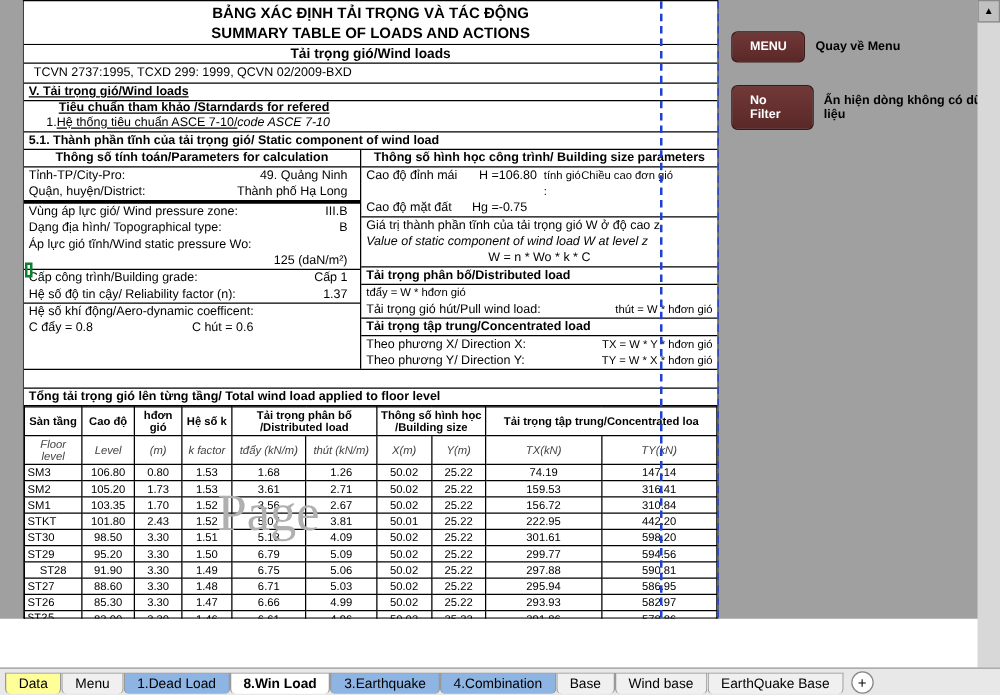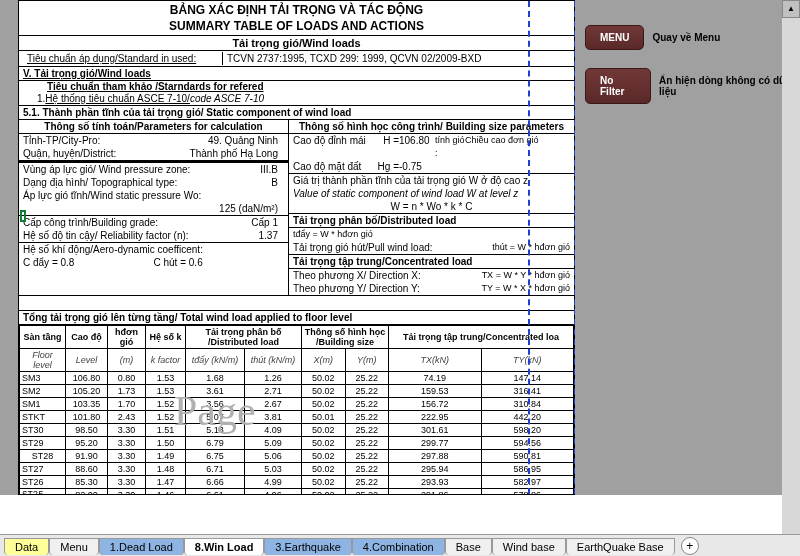--- a/index.html
+++ b/index.html
@@ -52,21 +52,20 @@
 <body>
 
 <div class="workspace">
   <div class="sheet-area">
     <div class="content">
       <div class="title">BẢNG XÁC ĐỊNH TẢI TRỌNG VÀ TÁC ĐỘNG</div>
       <div class="title-en">SUMMARY TABLE OF LOADS AND ACTIONS</div>
       <div class="bodywrap">
         <div class="section-hdr">Tải trọng gió/Wind loads</div>
         <div class="row std-row">
-          <div class="std-l"><span class="ul">Tiêu chuẩn áp dụng/Standard in used:</span></div>
           <div class="std-r">TCVN 2737:1995, TCXD 299: 1999, QCVN 02/2009-BXD</div>
         </div>
         <div class="row">
             <span class="bold ul">V.   Tải trọng gió/Wind loads</span>
           </div>
         <div class="row-nb">
             <span class="bold ul" style="padding-left:24px">Tiêu chuẩn tham khảo /Starndards for refered</span>
           </div>
         <div class="row" style="padding-left:18px">
             <span>1. </span>

